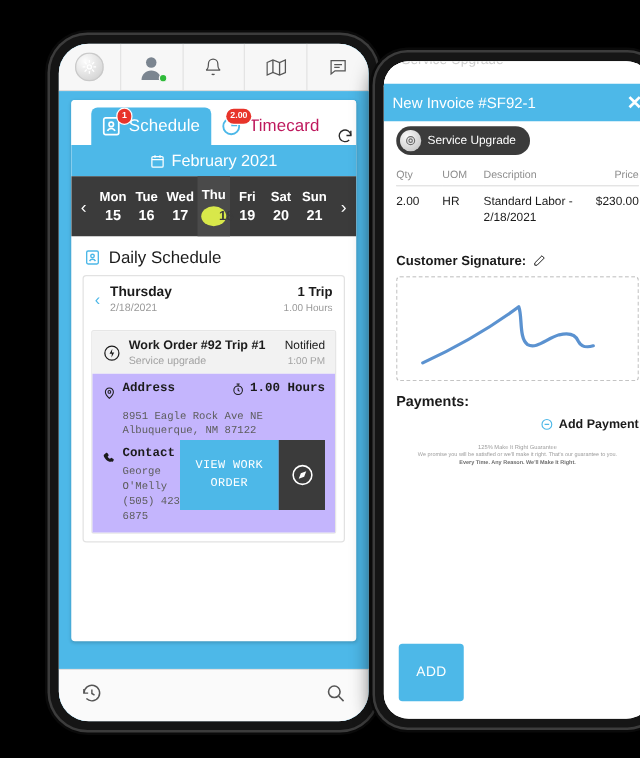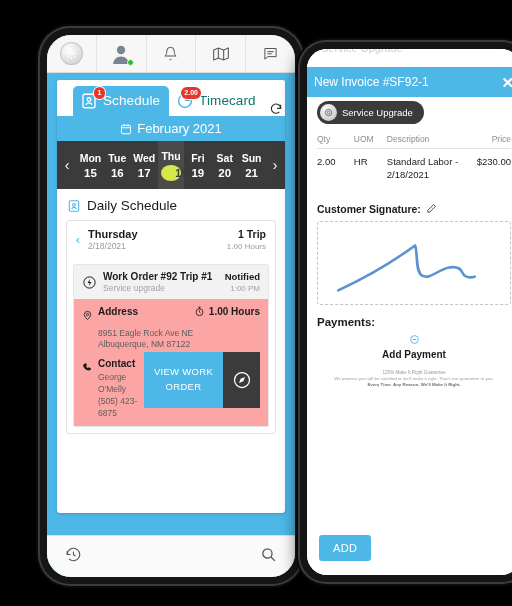--- a/index.html
+++ b/index.html
@@ -61,21 +61,21 @@
   }
 
   .tabs { display: flex; align-items: flex-end; height: 36px; padding-left: 16px; background:#fff; }
   .tab {
     display: flex; align-items: center; gap: 5px;
     padding: 4px 9px 5px 7px; height: 30px; position: relative;
   }
   .tab.active { background: #4db8e8; border-radius: 5px 5px 0 0; color: #fff; }
   .tab-label { font-size: 13.5px; letter-spacing: .1px; }
   .tab.active .tab-label { color: #fff; }
-  .tab.inactive .tab-label { color: #0f766e; }
+  .tab.inactive .tab-label { color: #be185d; }
   .tab-ico { position: relative; width: 18px; height: 18px; }
   .badge {
     position: absolute; top: -5px; right: -7px;
     background: #e8342a; color: #fff; border-radius: 9px;
     font-size: 7px; font-weight: bold; line-height: 1;
     padding: 2.5px 3.2px; min-width: 11px; text-align: center;
     box-shadow: 0 0 0 1px #fff;
   }
   .refresh-btn { margin-left: 4px; color: #2b2b2b; display:flex; align-items:center; }
 
@@ -116,24 +116,24 @@
   .day-right { text-align: right; }
   .day-trips { font-size: 10.5px; font-weight: bold; color: #1b1b1b; }
   .day-hours { font-size: 8px; color: #9a9a9a; margin-top: 2px; }
 
   .wo-card { margin: 6px; border: 1px solid #e6e6e6; border-radius: 2px; }
   .wo-head { display: flex; align-items: center; gap: 6px; background: #f2f2f2; padding: 6px 8px; }
   .wo-left { flex: 1; }
   .wo-title { font-size: 10px; font-weight: bold; color: #1b1b1b; }
   .wo-sub { font-size: 8.5px; color: #a2a2a2; margin-top: 1px; }
   .wo-right { text-align: right; }
-  .wo-status { font-size: 9.5px; font-weight: bold; color: #1b1b1b; }
+  .wo-status { font-size: 9.5px; font-weight: normal; color: #1b1b1b; }
   .wo-time { font-size: 8px; color: #a2a2a2; margin-top: 2px; }
 
-  .wo-body { background: #fca5a5; padding: 7px 8px 6px 8px; position: relative; min-height: 96px; }
+  .wo-body { background: #c4b5fd; padding: 7px 8px 6px 8px; position: relative; min-height: 96px; font-family: Liberation Mono, monospace; }
   .addr-row { display: flex; align-items: flex-start; gap: 5px; }
   .addr-ico { width: 11px; padding-top: 1px; }
   .addr-label { font-size: 10px; font-weight: bold; color: #1b1b1b; }
   .addr-lines { font-size: 8.5px; color: #5d5d5d; margin-top: 3px; line-height: 1.35; }
   .hours-pill { margin-left: auto; display: flex; align-items: center; gap: 4px; }
   .hours-txt { font-size: 10px; font-weight: bold; color: #1b1b1b; }
 
   .contact-row { display: flex; align-items: flex-start; gap: 5px; margin-top: 7px; }
   .contact-label { font-size: 10px; font-weight: bold; color: #1b1b1b; }
   .contact-lines { font-size: 8.5px; color: #5d5d5d; margin-top: 3px; line-height: 1.4; width: 52px; }
@@ -209,32 +209,32 @@
   .tot-row .val { font-weight: bold; }
 
   .sig-label { display: flex; align-items: center; gap: 5px; margin-top: 12px; }
   .sig-label span { font-size: 10.5px; font-weight: bold; color: #1b1b1b; }
   .sig-box {
     margin-top: 6px; height: 84px; border: 1px dashed #c4c4c4;
     border-radius: 3px; background: #fff; position: relative; overflow: hidden;
   }
 
   .pay-label { font-size: 11.5px; font-weight: bold; color: #1b1b1b; margin-top: 11px; }
-  .add-pay { display: flex; align-items: center; justify-content: flex-end; gap: 4px; margin-top: 6px; flex-direction: column; }
+  .add-pay { display: flex; align-items: center; justify-content: flex-end; gap: 4px; margin-top: 6px; }
   .add-pay-txt { font-size: 10px; font-weight: bold; color: #1b1b1b; }
 
   .fineprint { text-align: center; margin-top: 10px; color: #9c9c9c; }
   .fp1 { font-size: 4.6px; }
   .fp2 { font-size: 4.4px; margin-top: 1.5px; }
   .fp3 { font-size: 4.4px; font-weight: bold; color: #6e6e6e; margin-top: 1px; }
 
   .r-footer { flex: 0 0 auto; padding: 0 0 14px 12px; }
   .add-btn {
     display: inline-block; background: #4db8e8; color: #fff;
-    font-size: 11px; padding: 7px 14px; border-radius: 3px; letter-spacing: .4px;
+    font-size: 11px; padding: 17px 14px; border-radius: 3px; letter-spacing: .4px;
   }
 </style>
 </head>
 <body>
 
 <div class="stage">
 
   <div class="phone" id="phone-left">
     <div class="phone-inner">
       <div class="l-screen">

